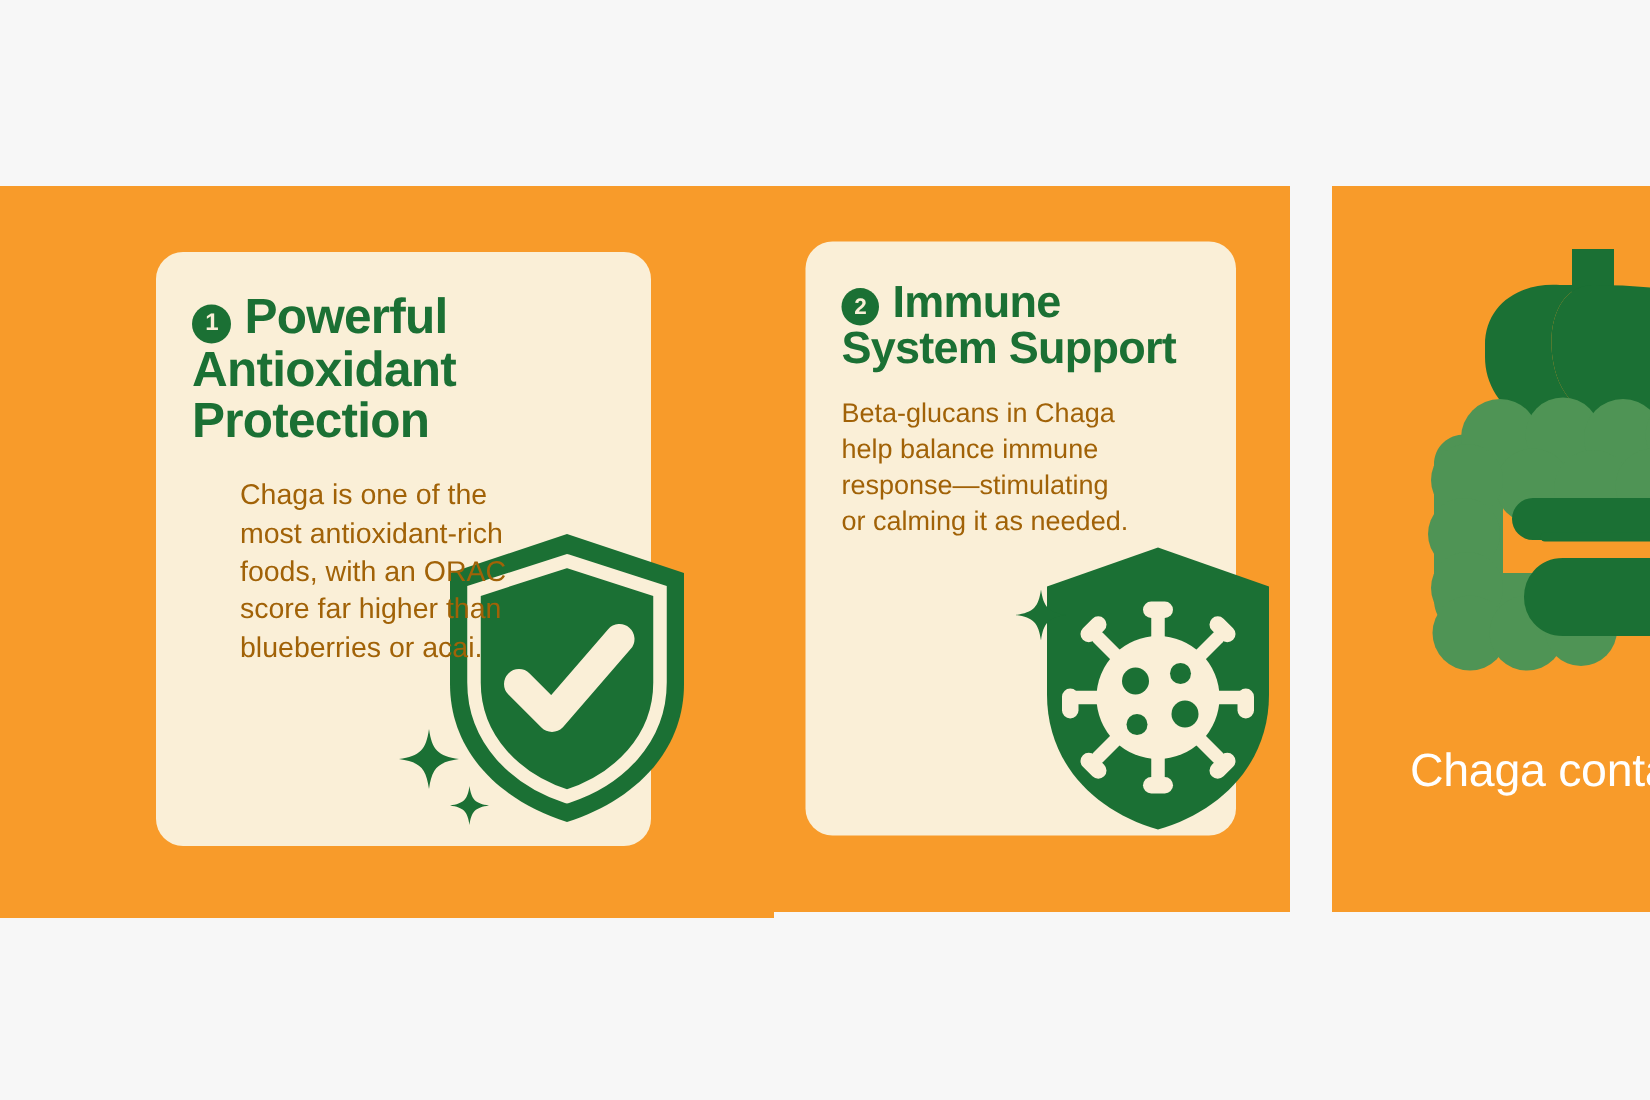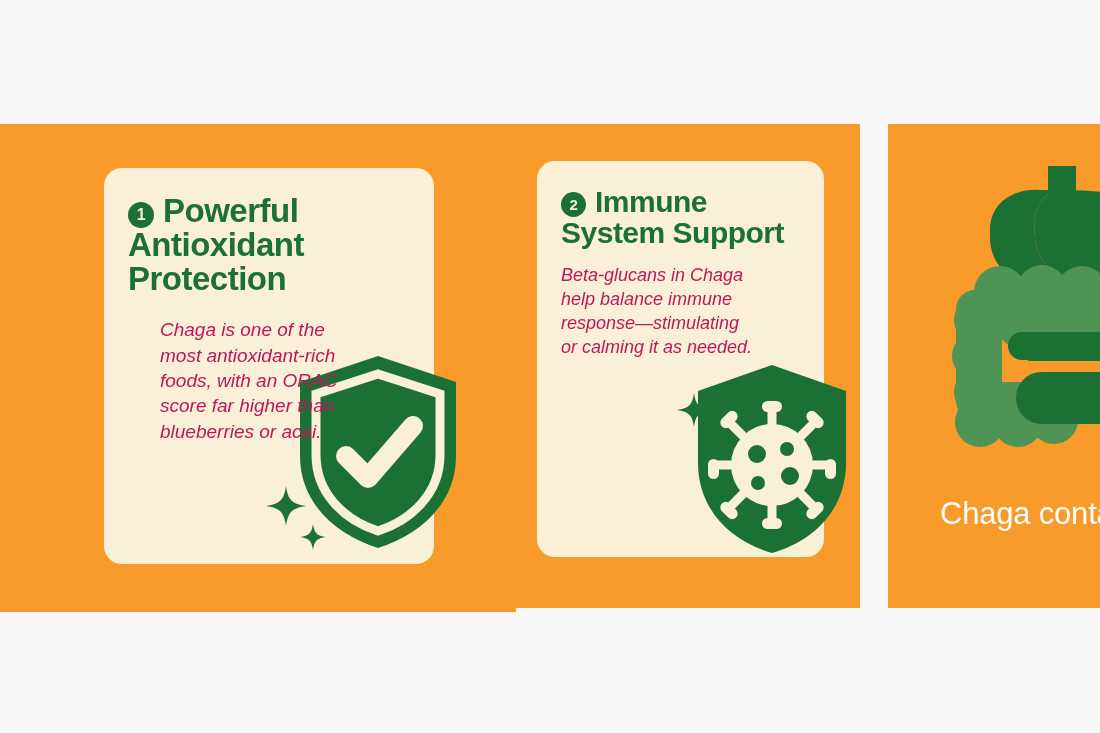--- a/index.html
+++ b/index.html
@@ -127,25 +127,24 @@
     font-weight: bold;
     vertical-align: 2px;
     margin-right: 9px;
   }
 
   #card-1 .num-badge { width: 26px; height: 26px; font-size: 16px; }
   #card-2 .num-badge { width: 25px; height: 25px; font-size: 15px; }
 
   
   .body-text {
-    color: #be185d;
+    color: #a16207;
     line-height: 1.33;
     position: relative;
     z-index: 3;
-    font-style: italic;
   }
 
   #card-1 .body-text { font-size: 19px; margin-top: 22px; width: 205px; margin-left: 32px; }
   #card-2 .body-text { font-size: 18px; margin-top: 16px; width: 192px; }
 
   
   .art {
     position: absolute;
     z-index: 2;
     pointer-events: none;

